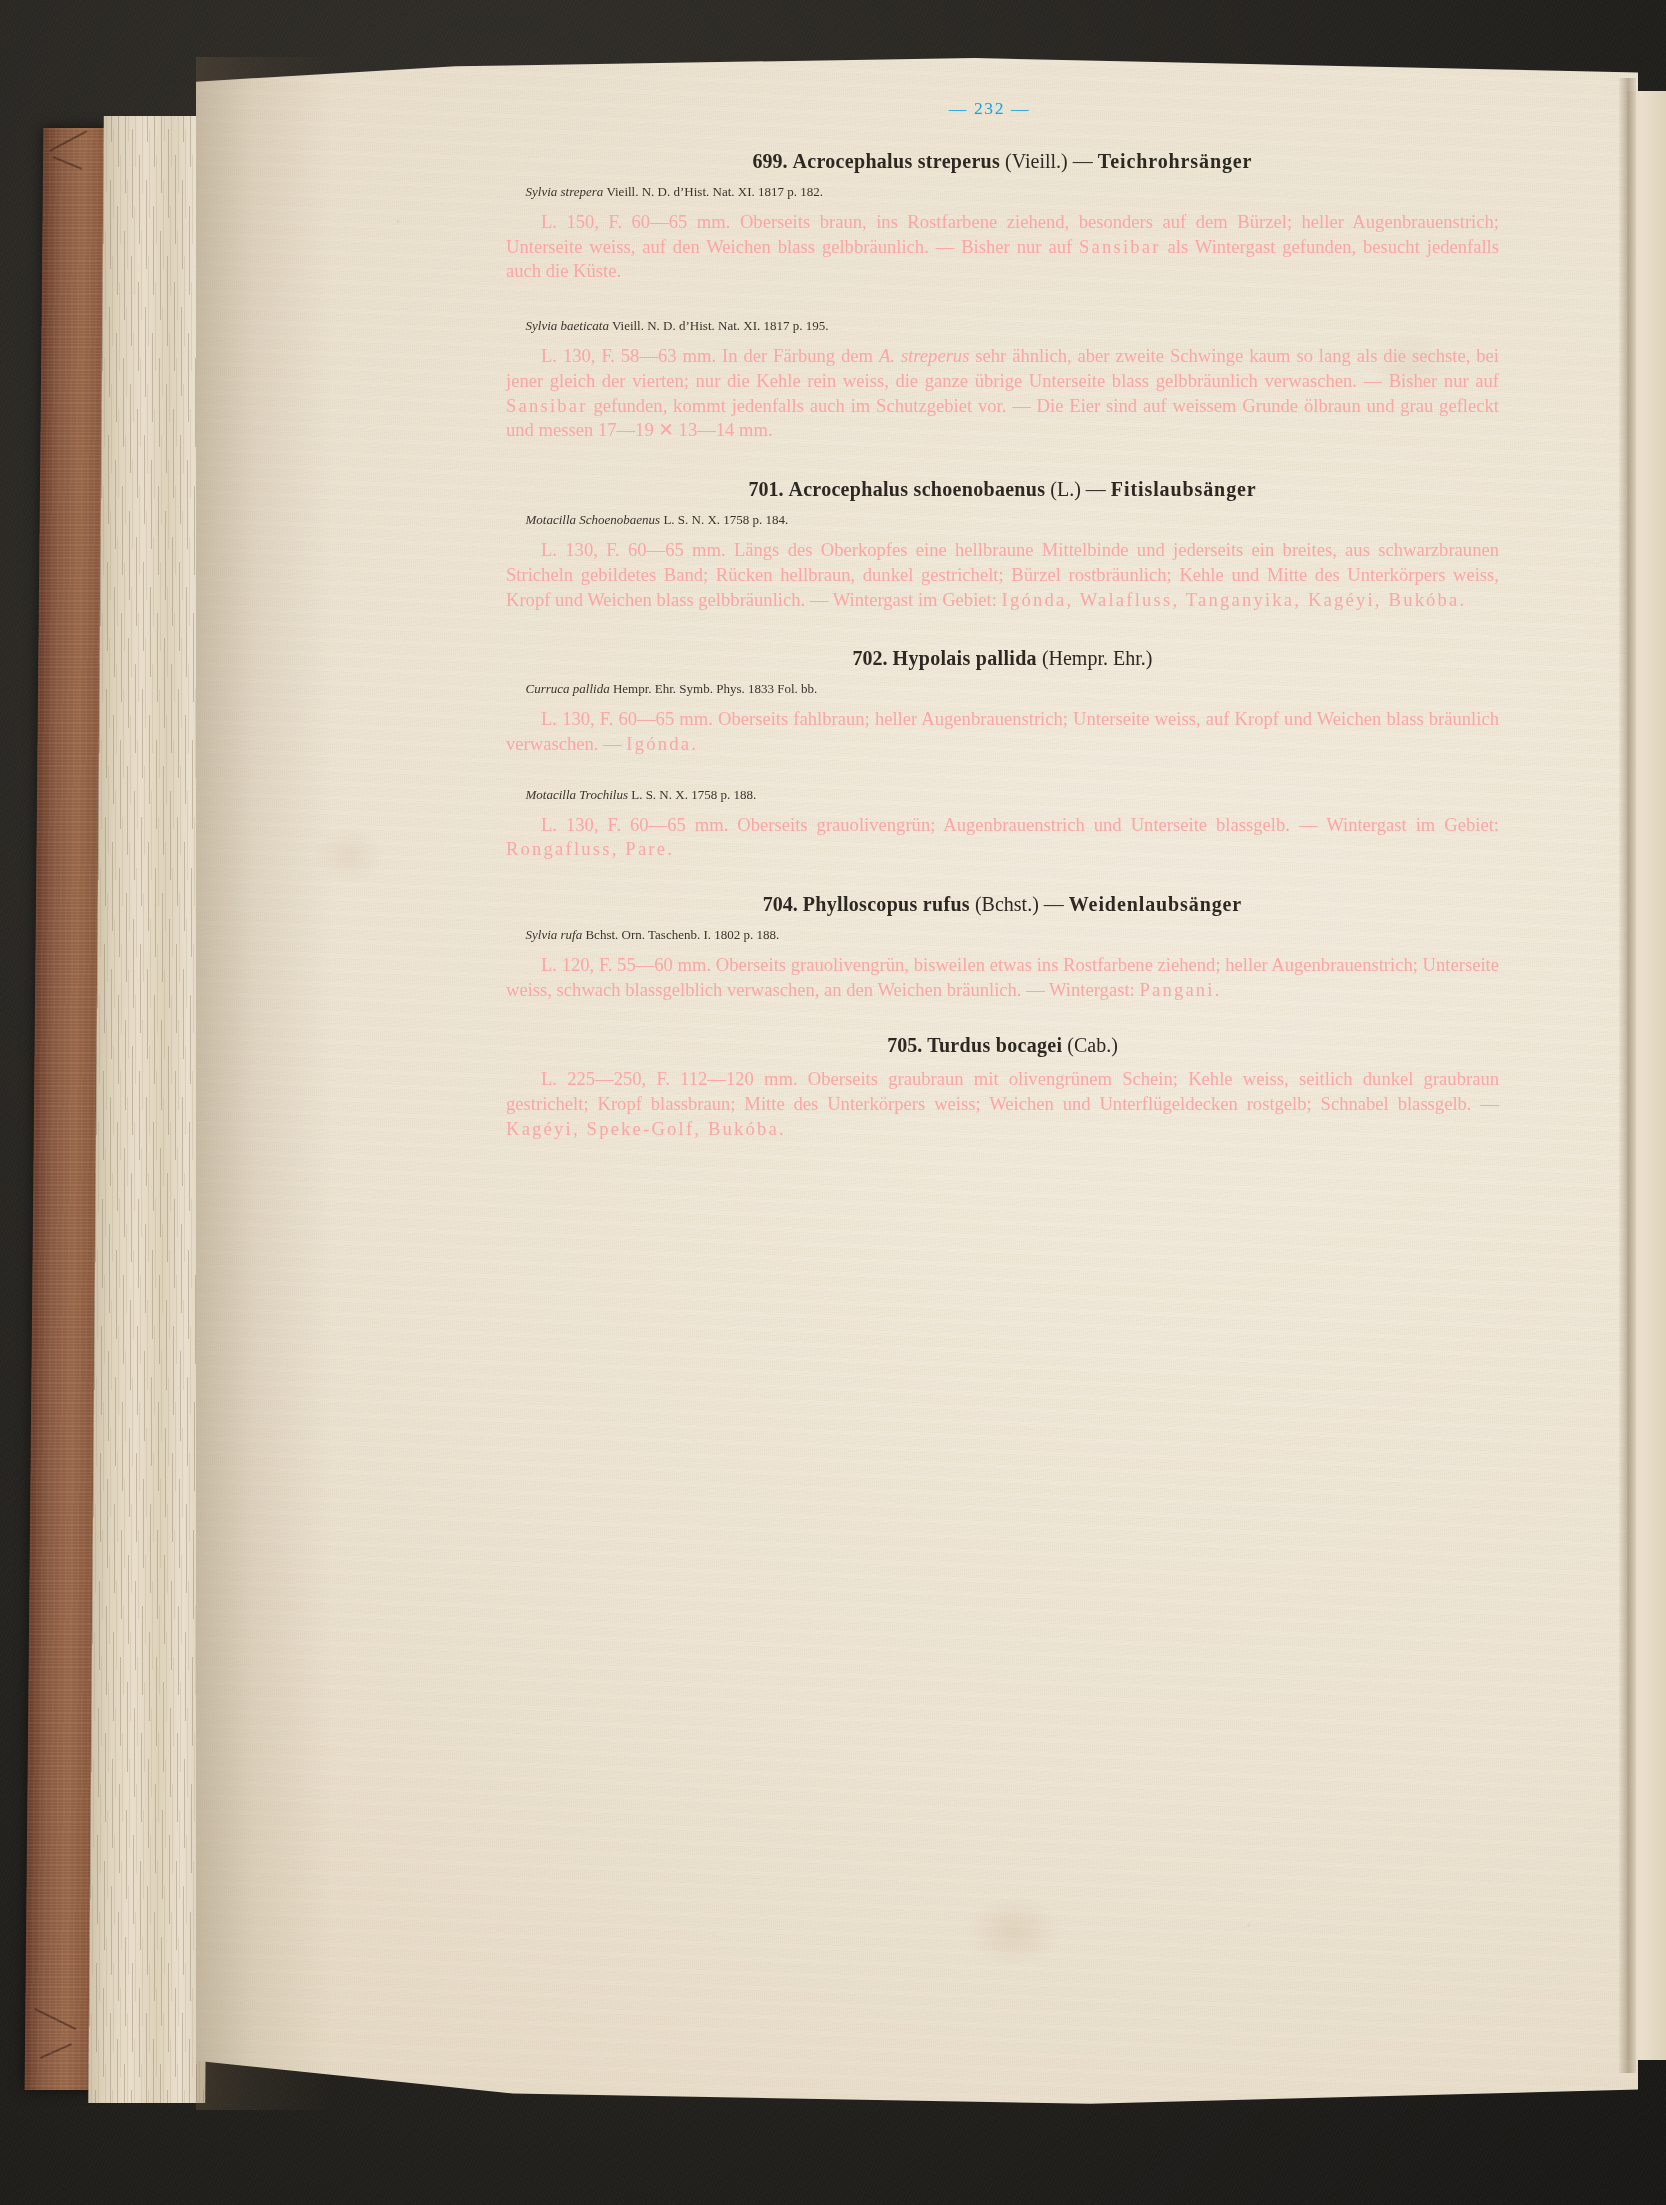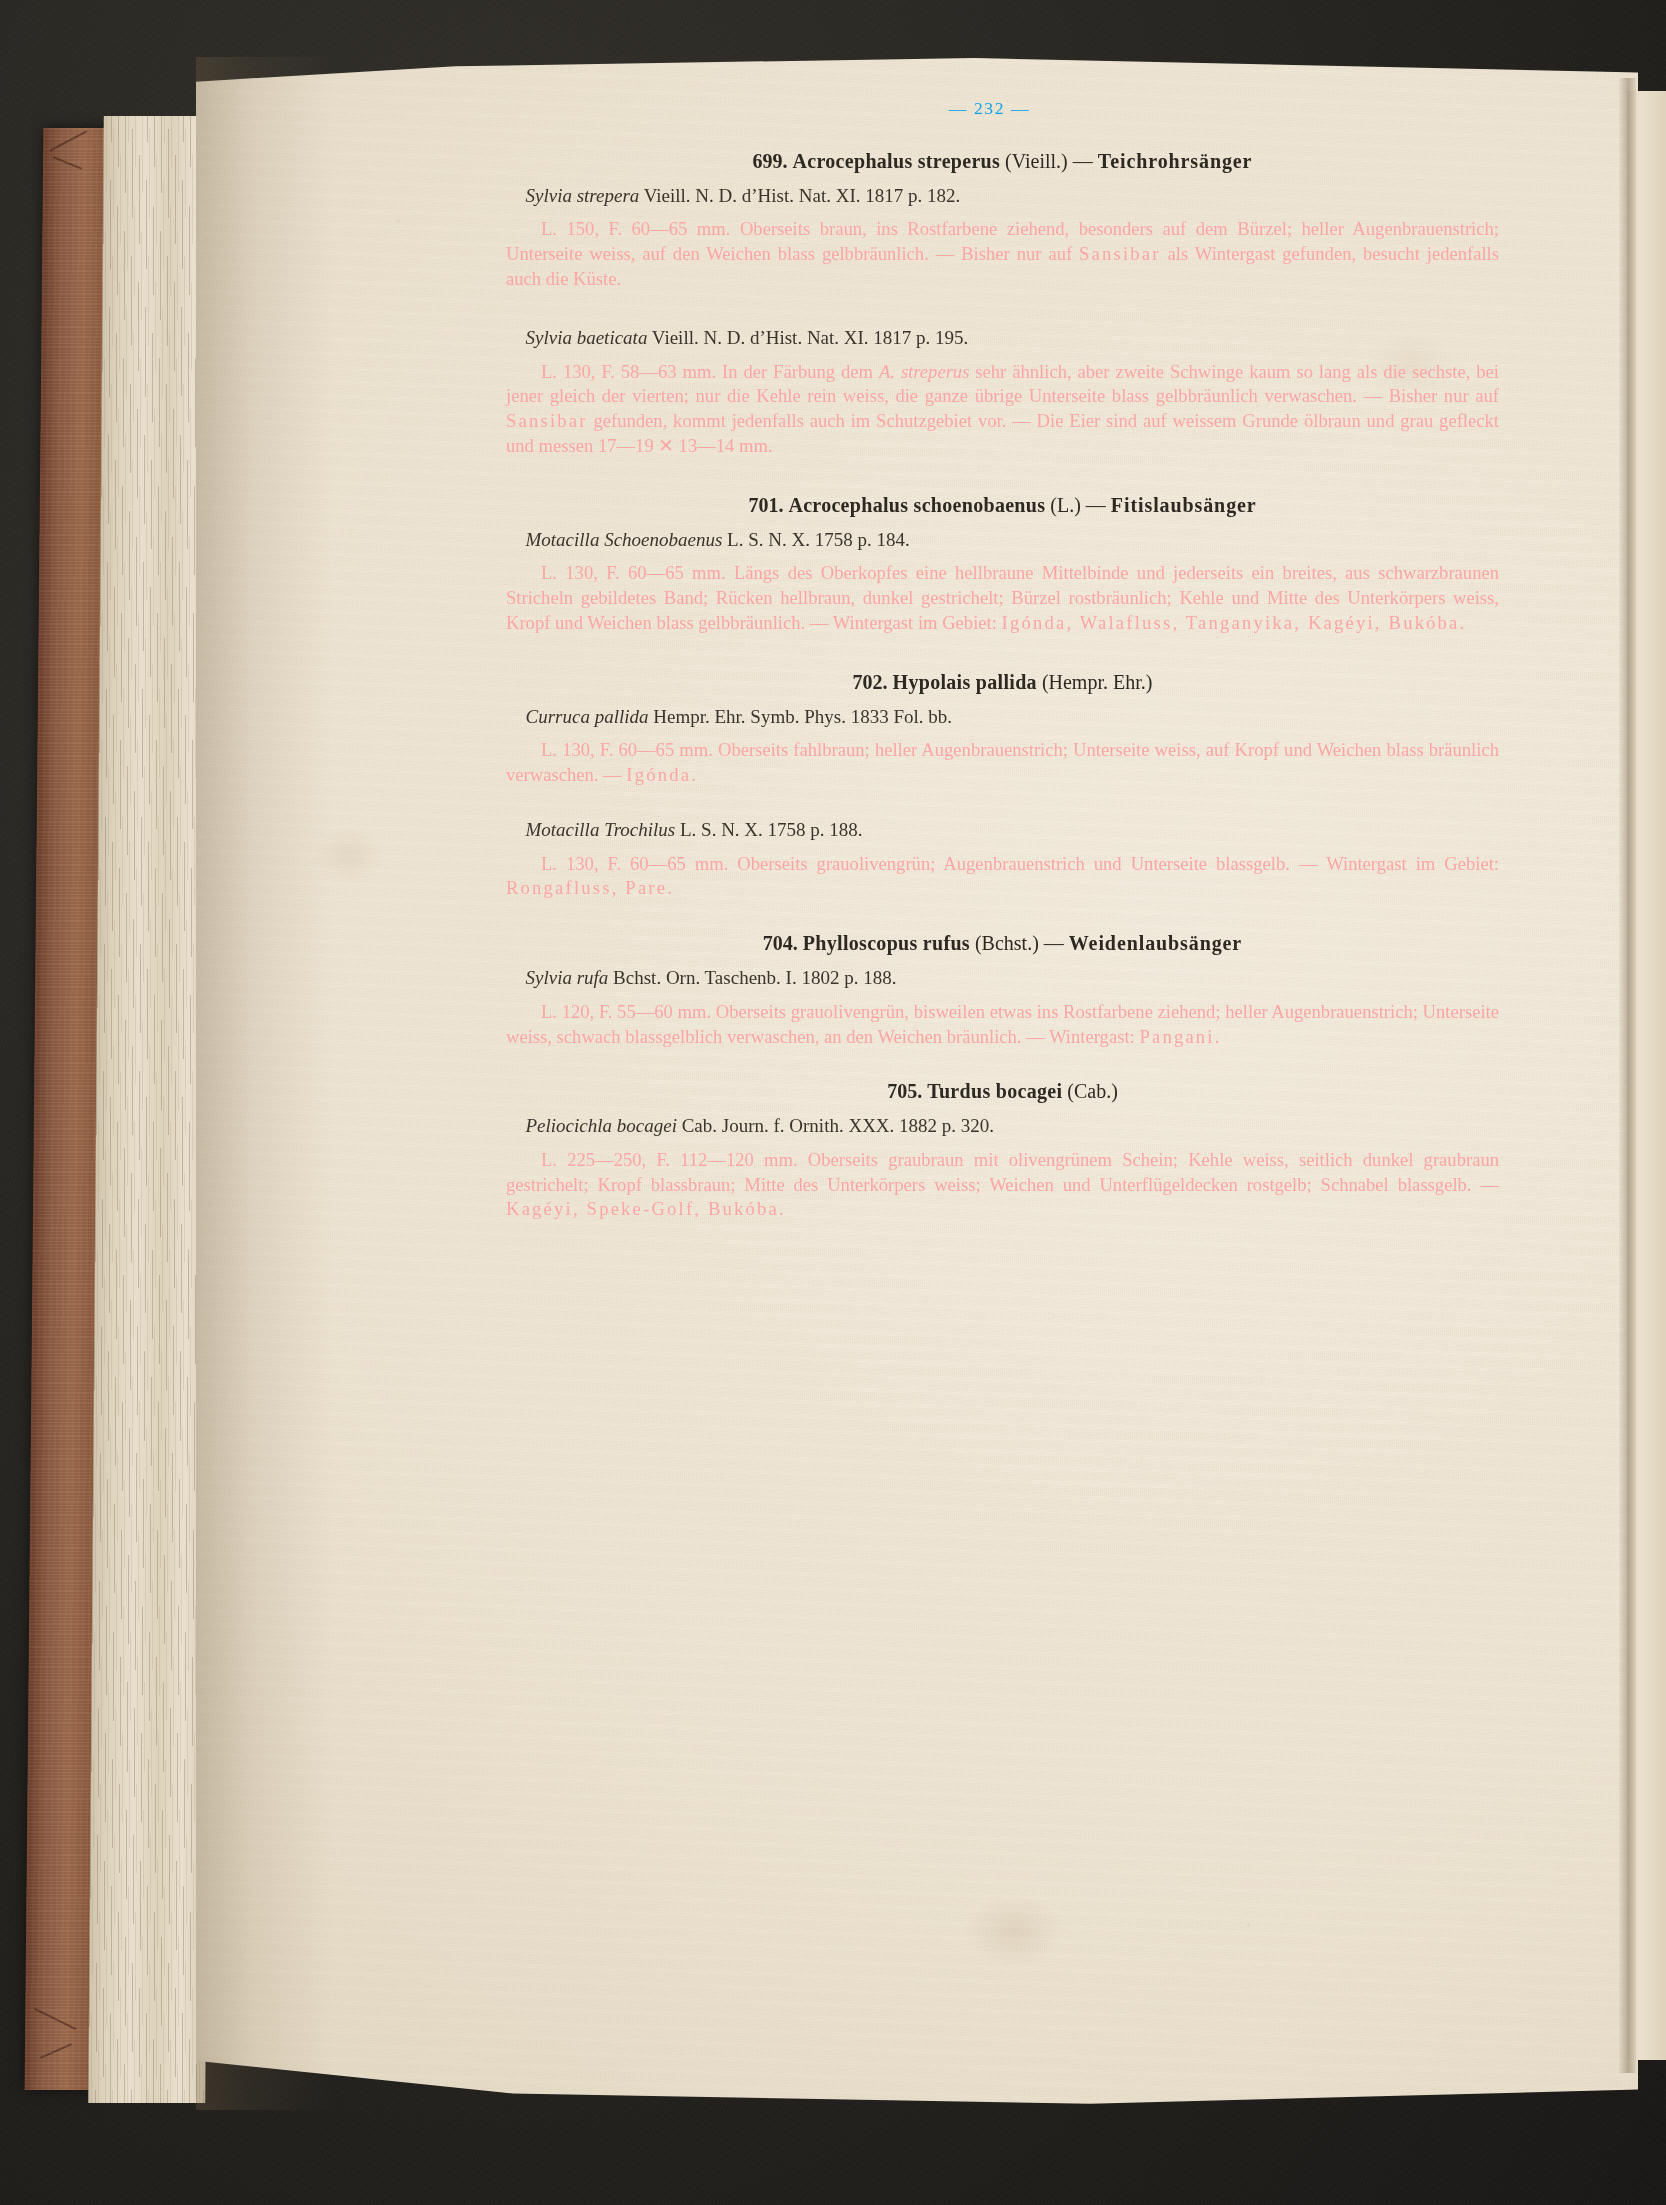--- a/index.html
+++ b/index.html
@@ -118,21 +118,21 @@
     color:#2d2922;
     line-height:1.25;
   }
   .entry-head .num{ font-weight:bold; }
   .entry-head .sci{ font-weight:bold; letter-spacing:0.3px;margin-top:40px; }
   .entry-head .auth{ font-weight:normal;margin-top:20px; }
   .entry-head .dash{ font-weight:normal; }
   .entry-head .de{ font-weight:bold; letter-spacing:0.9px; }
 
   .entry-ref{
-    font-size:19px;
+    font-size:13px;
     margin:0 0 9px 0;
     padding-left:23.5px;
     color:#3a342b;
     line-height:1.3;
   }
   .entry-ref .it{ font-style:italic; }
 
   .entry-body{
     font-size:18.6px;
     line-height:1.335;
@@ -266,21 +266,17 @@
   </div>
 
   <div class="gap-md"></div>
 
   <div class="entry">
     <div class="entry-head">
       <span class="num">705.</span>
       <span class="sci">Turdus bocagei</span>
       <span class="auth">(Cab.)</span>
     </div>
-    <div class="entry-ref">
-      <span class="it">Peliocichla bocagei</span>
-      <span>Cab.  Journ. f. Ornith. XXX. 1882 p. 320.</span>
-    </div>
     <p class="entry-body">L. 225—250, F. 112—120 mm.  Oberseits graubraun mit olivengrünem Schein; Kehle weiss, seitlich dunkel graubraun gestrichelt; Kropf blassbraun; Mitte des Unterkörpers weiss; Weichen und Unterflügeldecken rostgelb; Schnabel blassgelb. — <span class="sp">Kagéyi, Speke-Golf, Bukóba.</span></p>
   </div>
 
 </div>
 
 
 </body></html>

